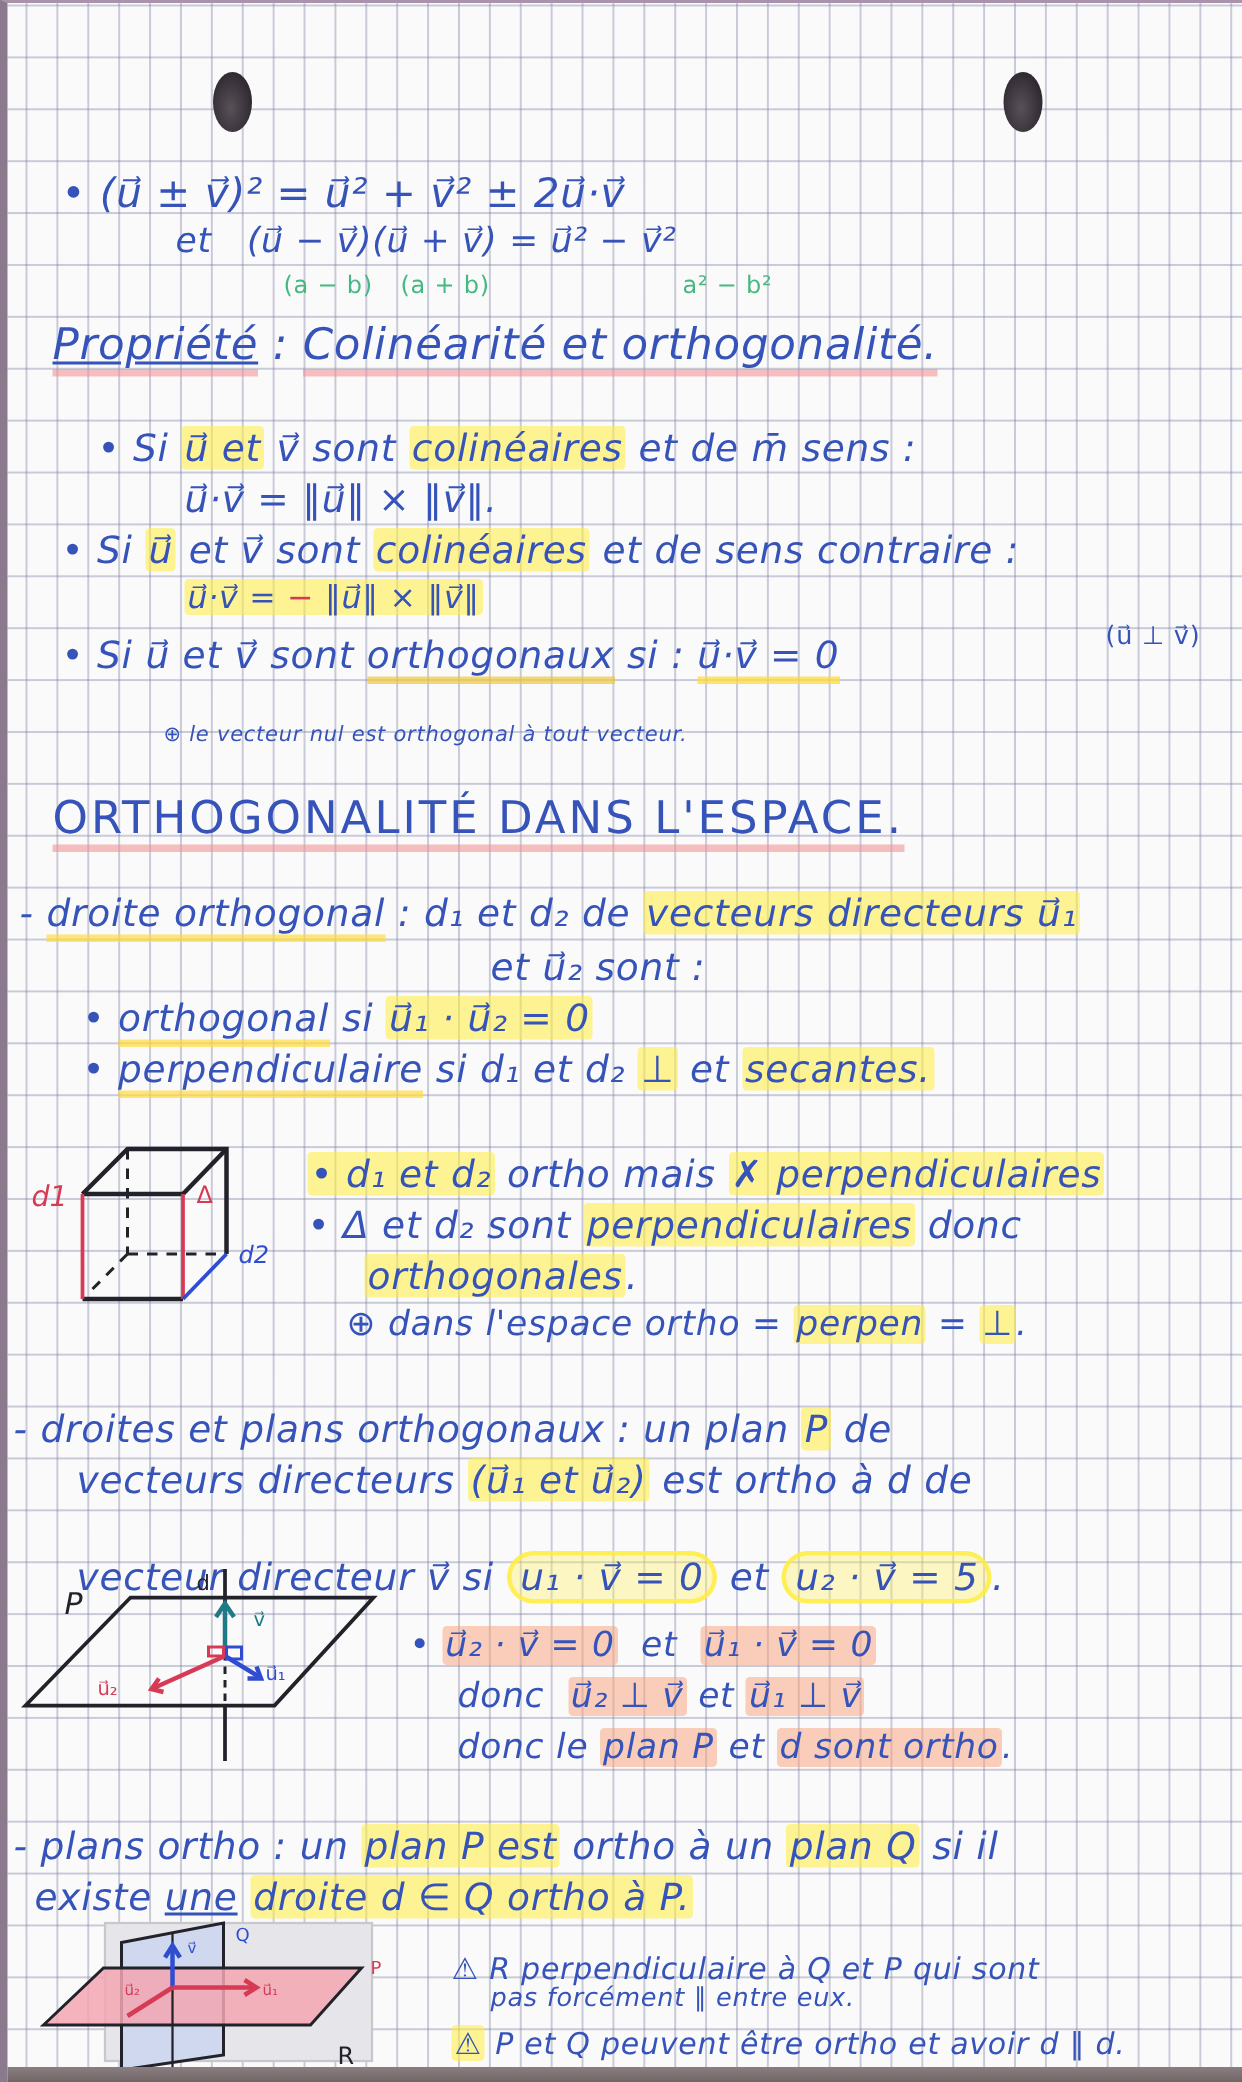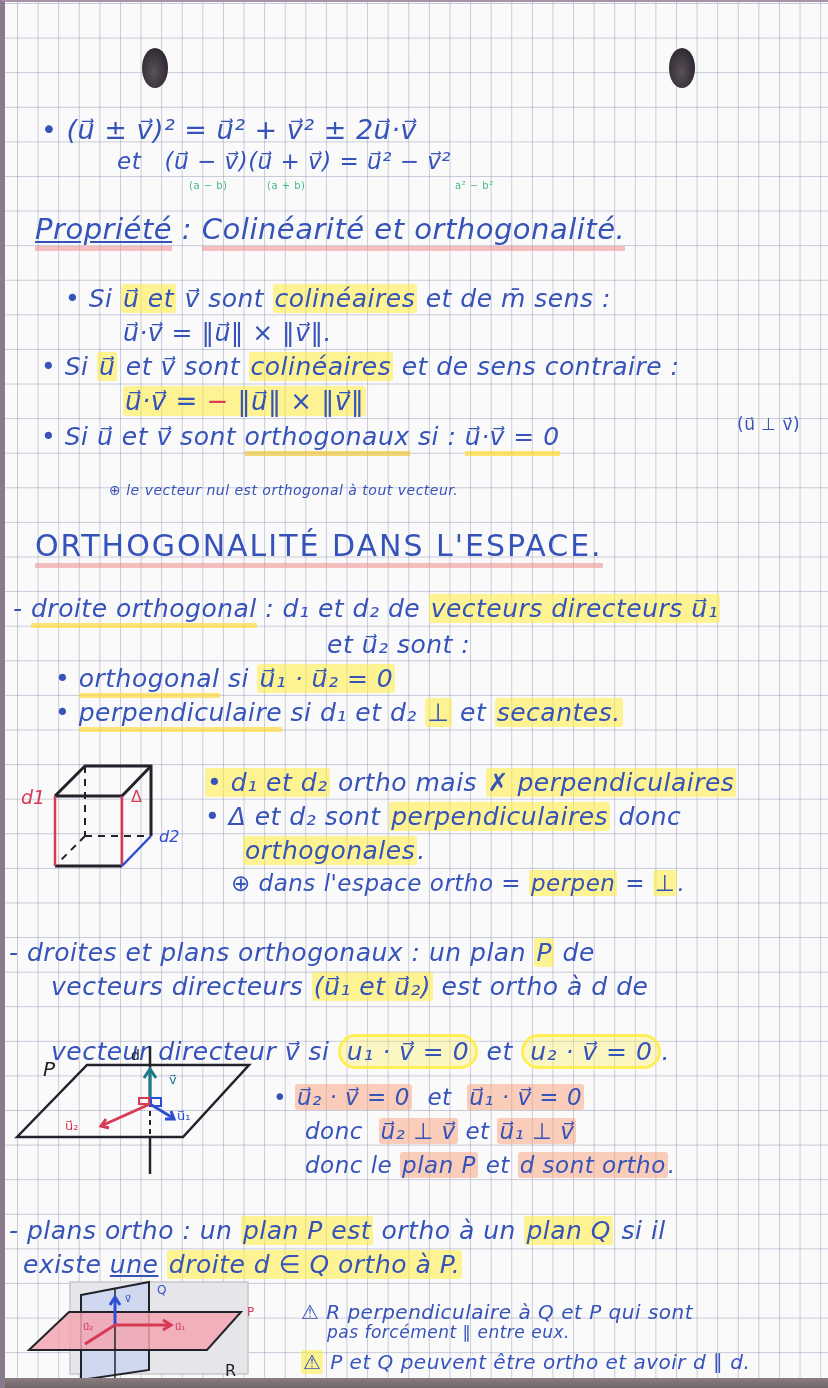--- a/index.html
+++ b/index.html
@@ -36,21 +36,21 @@
     font-style: italic;
   }
   .ink-red { color: #d63a55; }
   .ink-green { color: #46b882; }
   .hl-yellow { background: rgba(255, 236, 60, 0.55); border-radius: 3px; padding: 0 2px; margin-top: 48px; }
   .hl-orange { background: rgba(248, 160, 120, 0.5); border-radius: 3px; padding: 0 2px; }
   .ul-pink { border-bottom: 5px solid rgba(240, 140, 140, 0.55); }
   .ul-blue { text-decoration: underline; text-decoration-color: #3553b8; margin-top: 28px; }
   .title { font-size: 30px; font-style: normal; letter-spacing: 2px; }
   .small { font-size: 14px; font-style: normal; }
-  .tiny { font-size: 10px; font-style: normal; }
+  .tiny { font-size: 16px; font-style: normal; }
   .diagram { position: absolute; }
   .circle-hl {
     display: inline-block; border: 3px solid rgba(255,236,60,0.8);
     border-radius: 20px; padding: 0 6px; background: rgba(255,240,90,0.35); margin-top: 28px;
   }
 </style>
 </head>
 <body>
 
 <div class="page">
@@ -82,21 +82,21 @@
   </div>
   <div class="line" style="left:118px; top:316px; font-size:25px;">u⃗·v⃗ = ‖u⃗‖ × ‖v⃗‖.</div>
 
   <div class="line" style="left:36px; top:350px;">
     <span>• Si</span>
     <span class="hl-yellow">u⃗</span>
     <span>et v⃗ sont</span>
     <span class="hl-yellow">colinéaires</span>
     <span>et de sens contraire :</span>
   </div>
-  <div class="line" style="left:118px; top:384px; font-size:26px;text-align:right;">
+  <div class="line" style="left:118px; top:384px; font-size:21px;text-align:right;">
     <span class="hl-yellow">
       <span>u⃗·v⃗ =</span>
       <span class="ink-red">−</span>
       <span>‖u⃗‖ × ‖v⃗‖</span>
     </span>
   </div>
 
   <div class="line" style="left:36px; top:420px;">
     <span>• Si u⃗ et v⃗ sont</span>
     <span class="ul-pink" style="border-bottom-color: rgba(240,200,60,0.7);">orthogonaux</span>
@@ -184,21 +184,21 @@
   </div>
   <div class="line" style="left:46px; top:970px;">
     <span>vecteurs directeurs</span>
     <span class="hl-yellow">(u⃗₁ et u⃗₂)</span>
     <span>est ortho à d de</span>
   </div>
   <div class="line" style="left:46px; top:1004px;">
     <span>vecteur directeur v⃗ si</span>
     <span class="circle-hl">u₁ · v⃗ = 0</span>
     <span>et</span>
-    <span class="circle-hl">u₂ · v⃗ = 0</span><span>.</span>
+    <span class="circle-hl">u₂ · v⃗ = 5</span><span>.</span>
   </div>
 
   <svg class="diagram" style="left:8px; top:1040px;" width="250" height="135">
     <polygon points="4,95 74,23 236,23 170,95" fill="none" stroke="#22222a" stroke-width="2.5"></polygon>
     <line x1="137" y1="4" x2="137" y2="58" stroke="#22222a" stroke-width="2.5"></line>
     <line x1="137" y1="60" x2="137" y2="95" stroke="#22222a" stroke-width="2" stroke-dasharray="5,4"></line>
     <line x1="137" y1="95" x2="137" y2="132" stroke="#22222a" stroke-width="2.5"></line>
     <line x1="137" y1="62" x2="137" y2="28" stroke="#1d7a86" stroke-width="3"></line>
     <polyline points="131,36 137,27 143,36" fill="none" stroke="#1d7a86" stroke-width="3"></polyline>
     <line x1="137" y1="62" x2="88" y2="84" stroke="#d63a55" stroke-width="3"></line>

